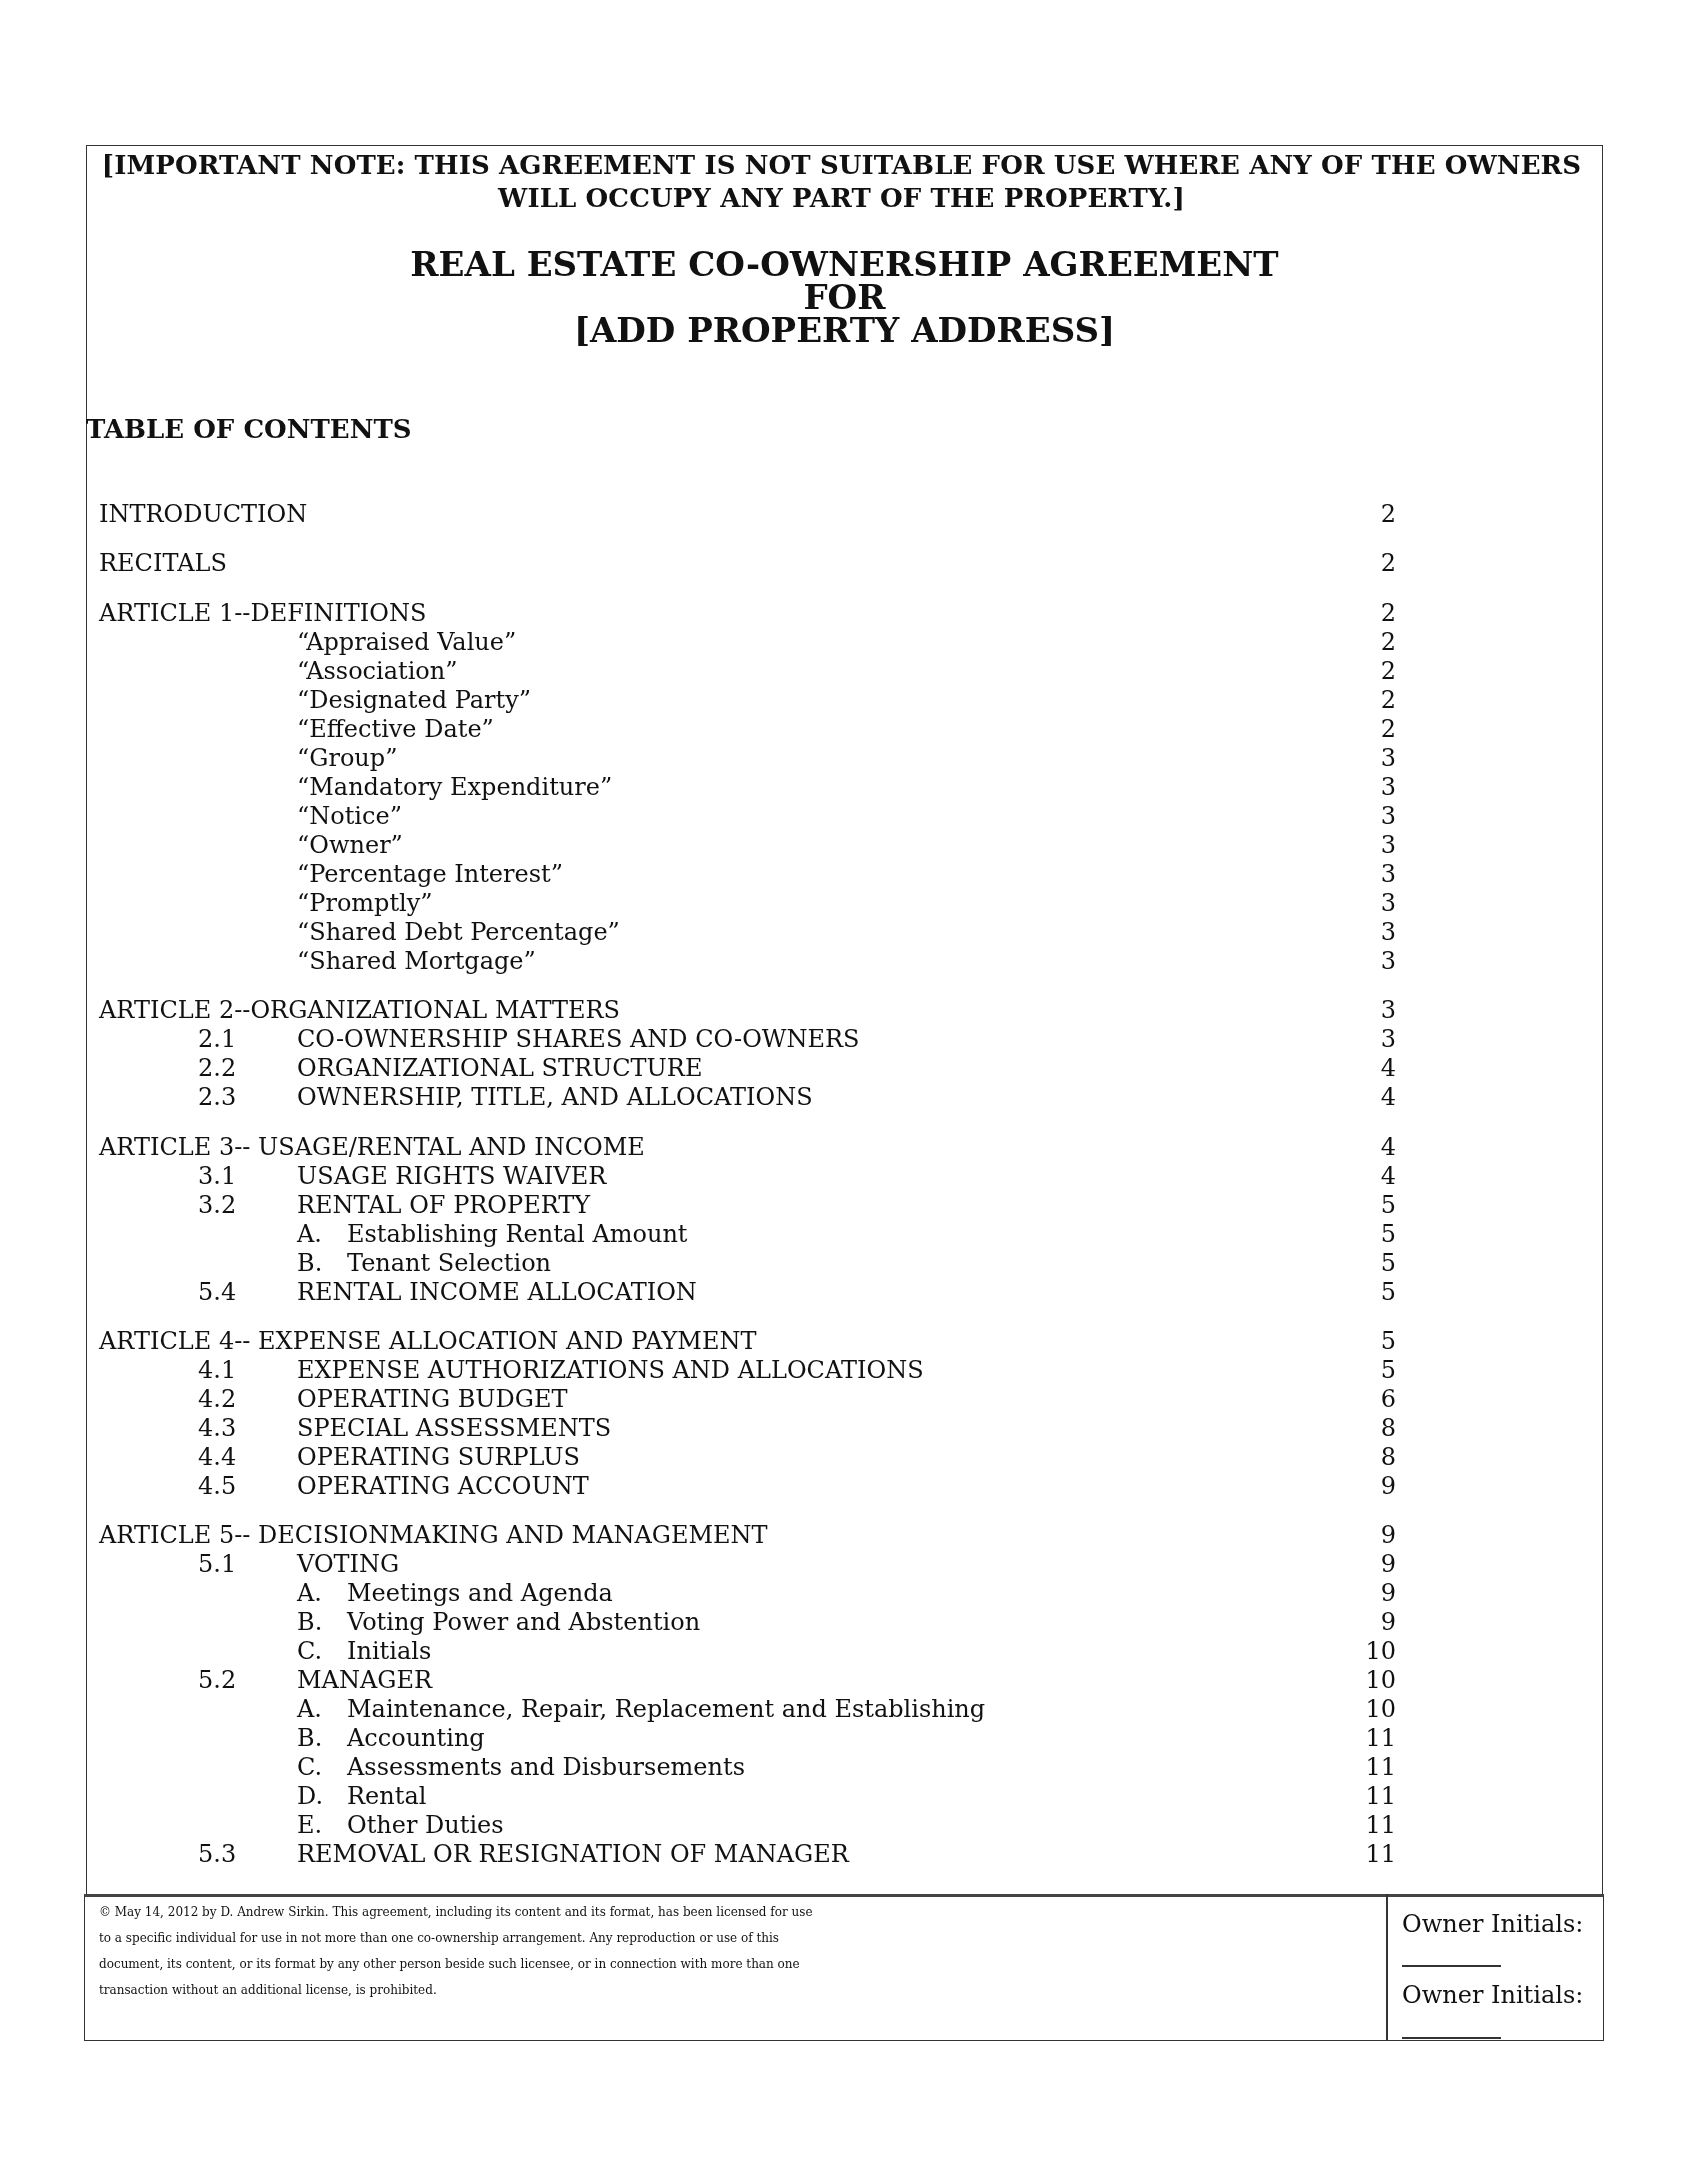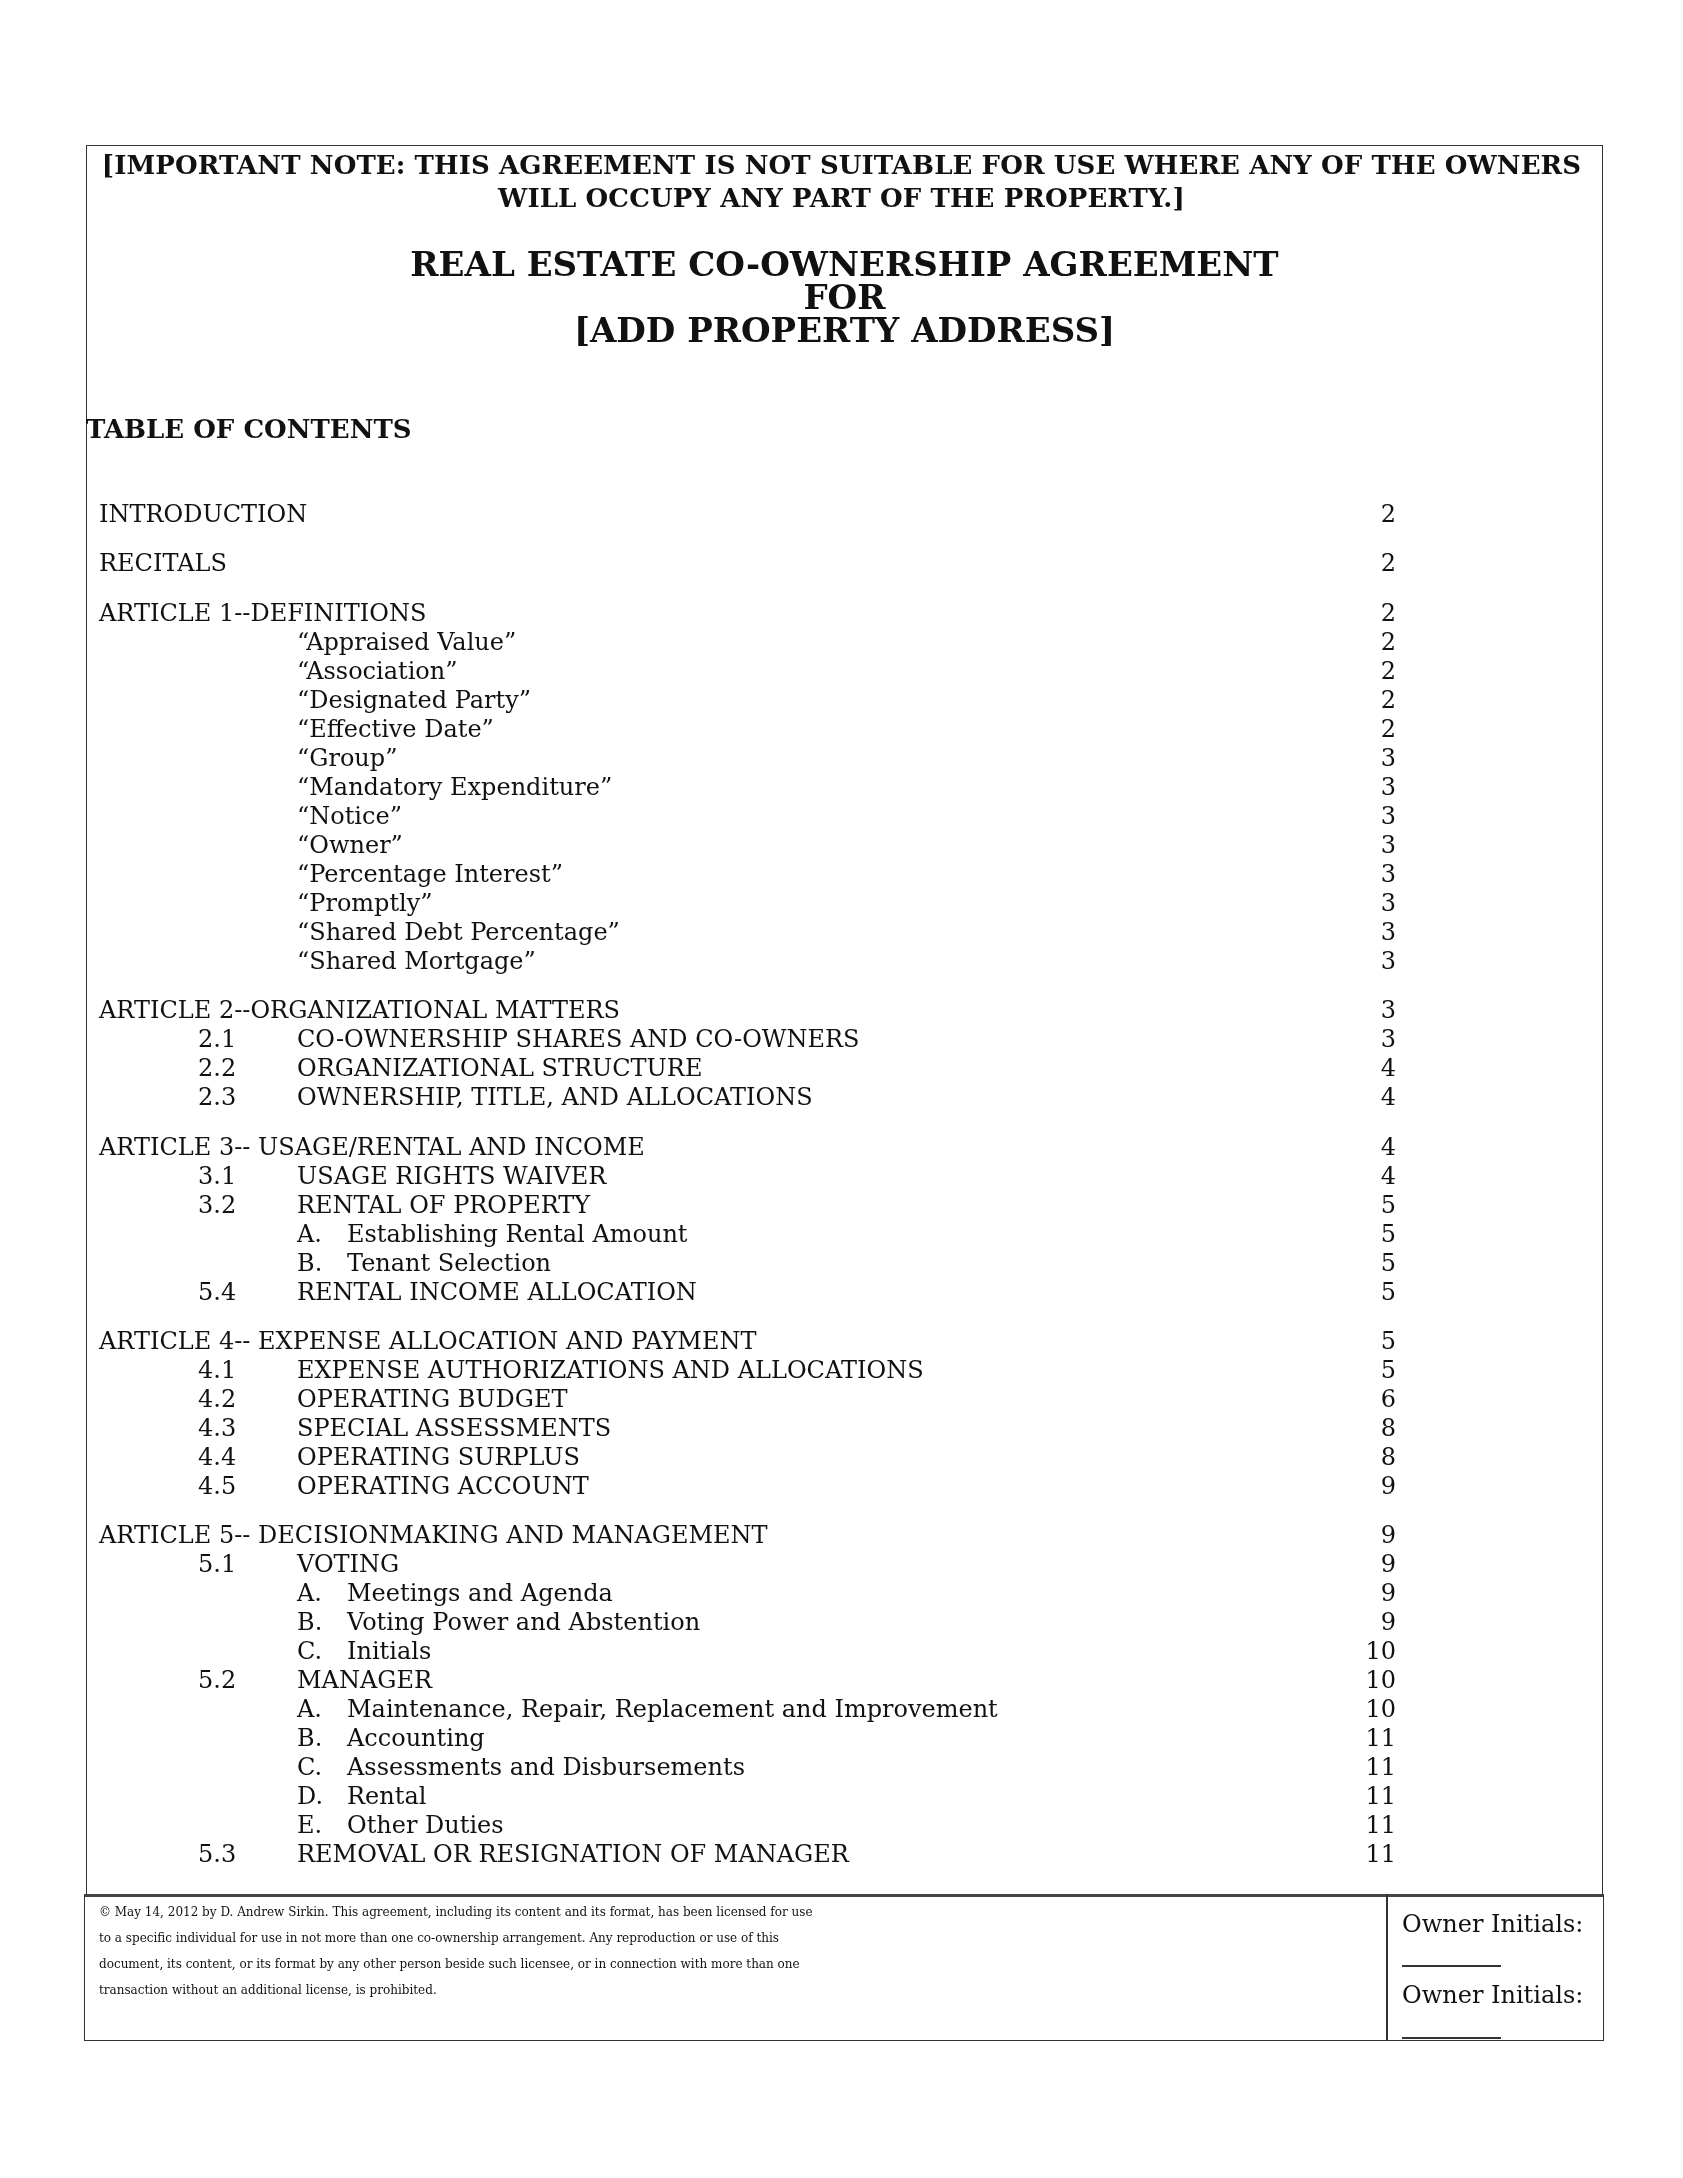--- a/index.html
+++ b/index.html
@@ -211,21 +211,21 @@
       <span class="lvl2text">Initials</span>
       <span class="page">10</span>
     </div>
     <div class="row">
       <span class="num">5.2</span>
       <span class="lvl1">MANAGER</span>
       <span class="page">10</span>
     </div>
     <div class="row">
       <span class="lvl2letter">A.</span>
-      <span class="lvl2text">Maintenance, Repair, Replacement and Improvement</span>
+      <span class="lvl2text">Maintenance, Repair, Replacement and Establishing</span>
       <span class="page">10</span>
     </div>
     <div class="row">
       <span class="lvl2letter">B.</span>
       <span class="lvl2text">Accounting</span>
       <span class="page">11</span>
     </div>
     <div class="row">
       <span class="lvl2letter">C.</span>
       <span class="lvl2text">Assessments and Disbursements</span>

